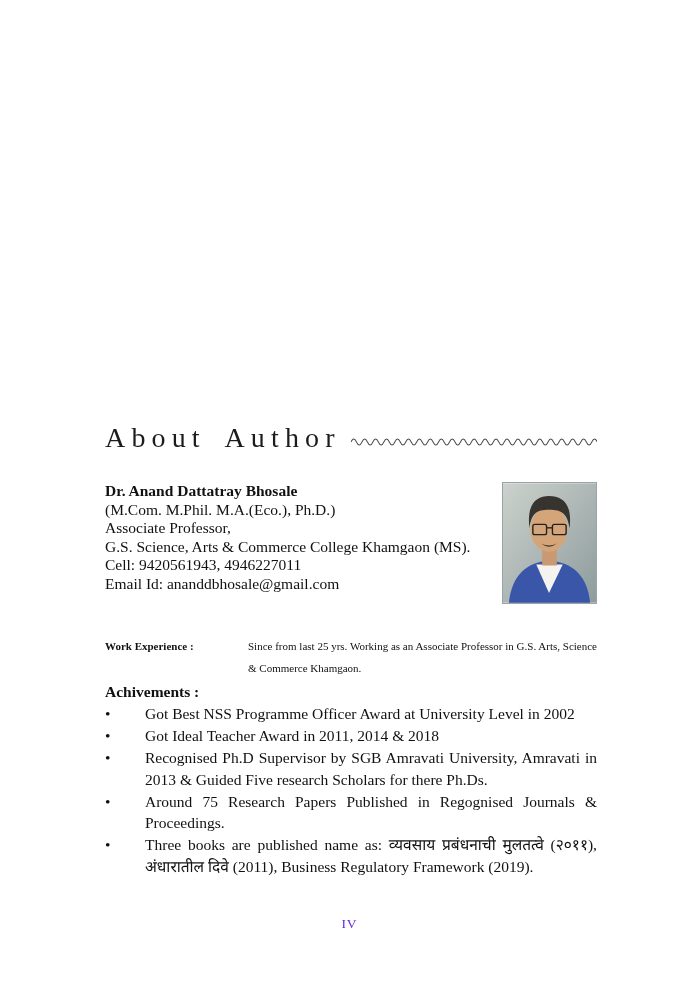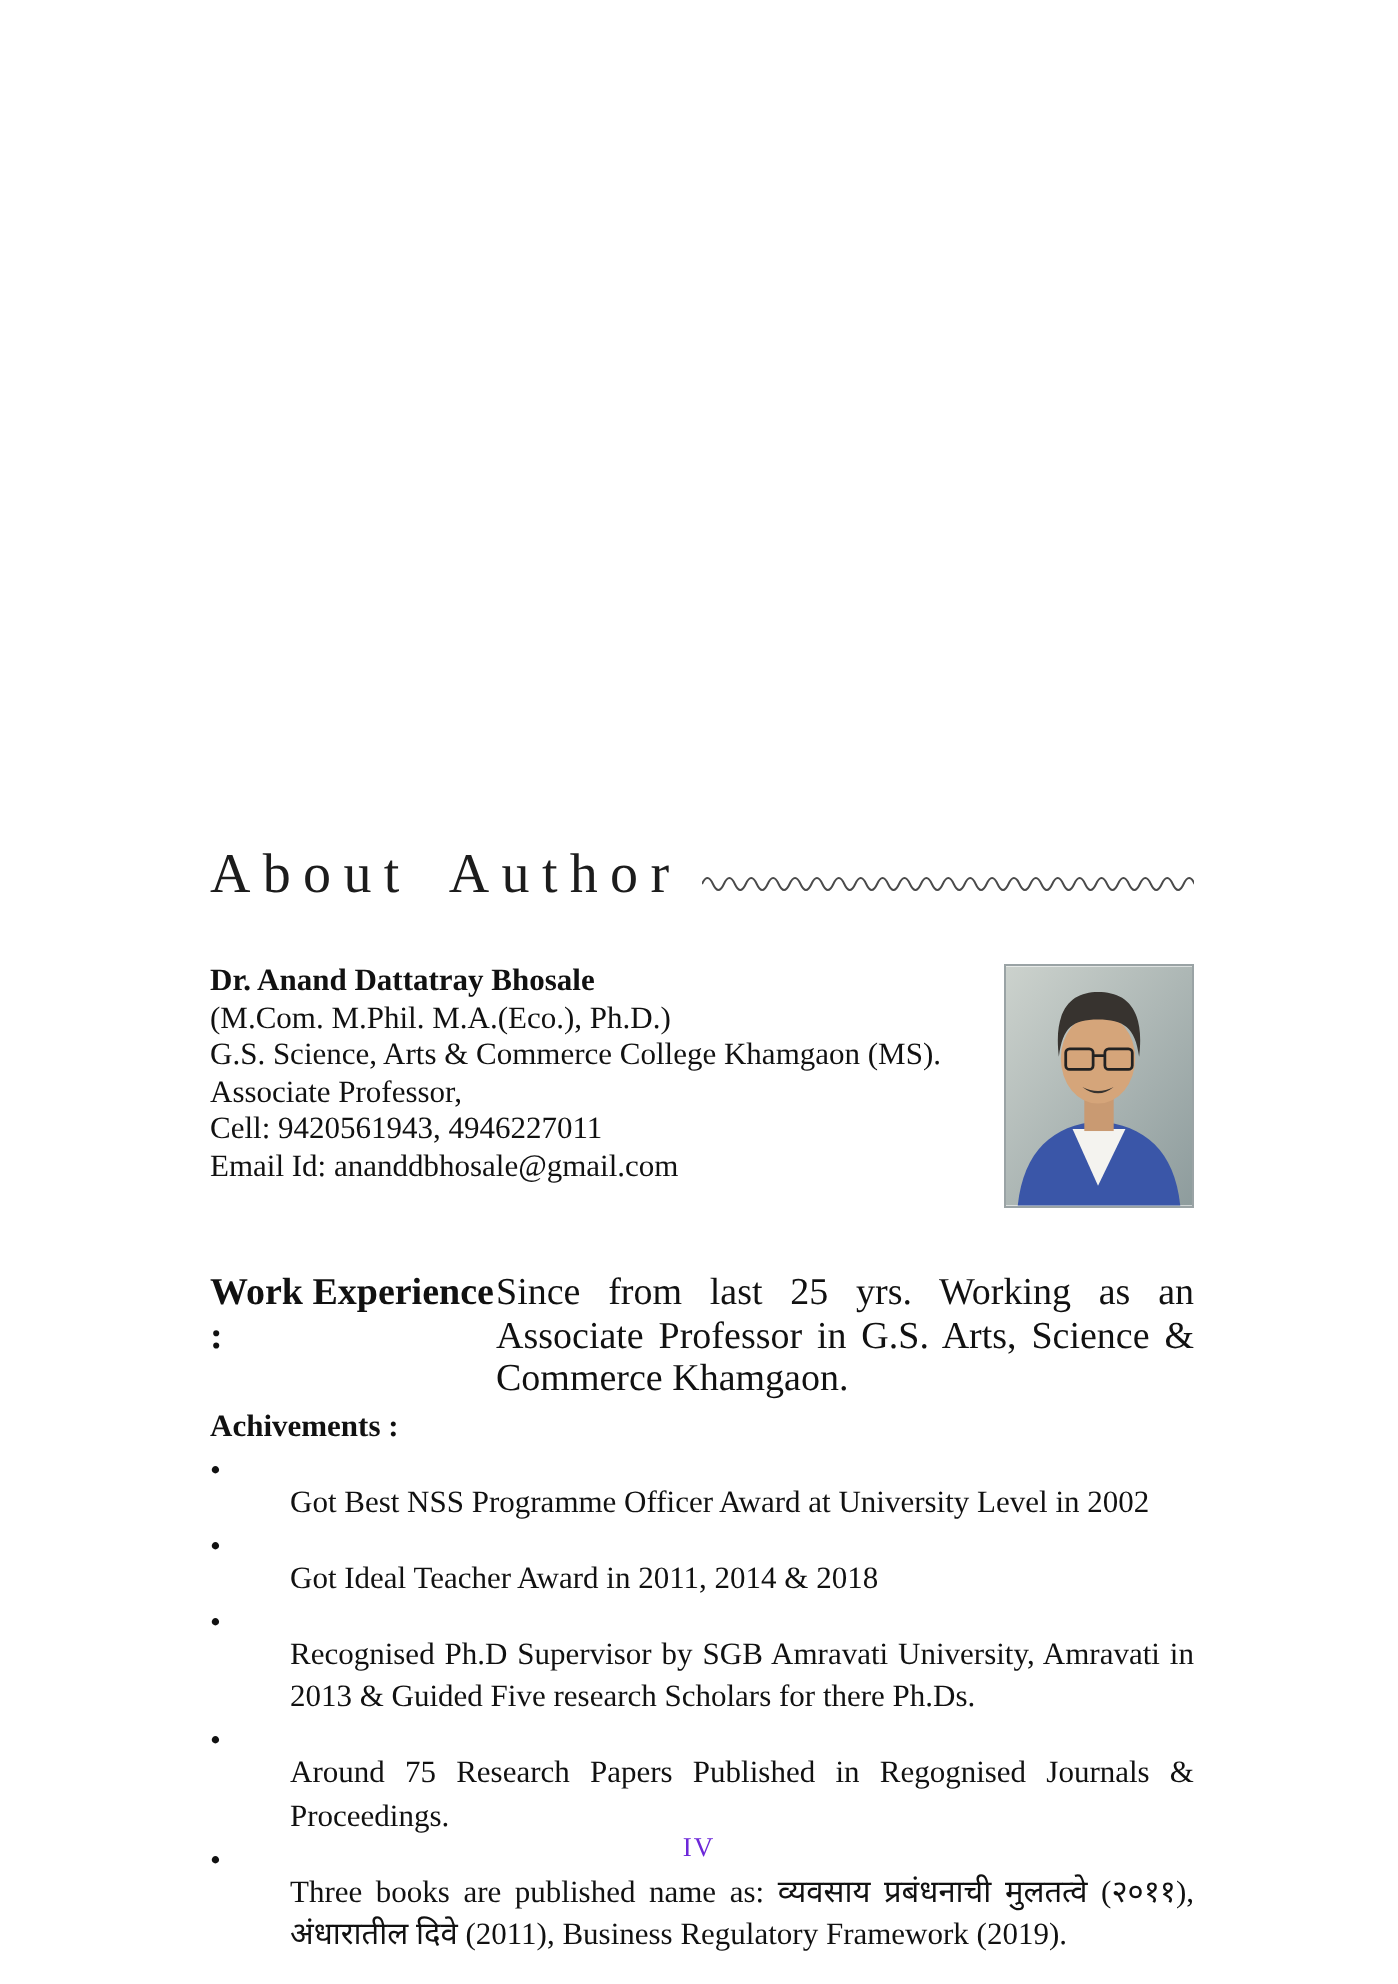--- a/index.html
+++ b/index.html
@@ -62,21 +62,21 @@
     width: 95px;
     height: 122px;
     border: 1px solid #9aa3a5;
     box-sizing: border-box;
     overflow: hidden;
   }
   .photo-frame svg { display: block; }
   .work-exp {
     display: flex;
     margin-top: 22px;
-    font-size: 19px;
+    font-size: 11px;
     line-height: 21.5px;
   }
   .work-exp .label {
     width: 143px;
     flex: 0 0 143px;
     font-weight: 700;
   }
   .work-exp .text {
     flex: 1;
     text-align: justify;
@@ -93,21 +93,20 @@
     line-height: 21.5px;
     margin-top: 0.5px;
   }
   .ach-list .bullet {
     flex: 0 0 40px;
     width: 40px;
   }
   .ach-list .item-text {
     flex: 1;
     text-align: justify;
-    margin-top: 16px;
   }
   .page-number {
     position: absolute;
     left: 0;
     top: 916px;
     width: 100%;
     text-align: center;
     font-size: 13.5px;
     letter-spacing: 1px;
     color: #6d28d9;
@@ -124,22 +123,22 @@
       <div class="heading">About Author</div>
       <svg class="wave" viewBox="0 0 270 14" preserveAspectRatio="none">
         <path id="wave-path" d="M0 7 q3 -6 6 0 t6 0 t6 0 t6 0 t6 0 t6 0 t6 0 t6 0 t6 0 t6 0 t6 0 t6 0 t6 0 t6 0 t6 0 t6 0 t6 0 t6 0 t6 0 t6 0 t6 0 t6 0 t6 0 t6 0 t6 0 t6 0 t6 0 t6 0 t6 0 t6 0 t6 0 t6 0 t6 0 t6 0 t6 0 t6 0 t6 0 t6 0 t6 0 t6 0 t6 0 t6 0 t6 0 t6 0 t6 0" fill="none" stroke="#4a4a4a" stroke-width="1.1"></path>
       </svg>
     </div>
 
     <div class="author-block">
       <div class="author-info">
         <div class="name">Dr. Anand Dattatray Bhosale</div>
         <div>(M.Com. M.Phil. M.A.(Eco.), Ph.D.)</div>
+        <div>Associate Professor,</div>
         <div>G.S. Science, Arts &amp; Commerce College Khamgaon (MS).</div>
-        <div>Associate Professor,</div>
         <div>Cell: 9420561943, 4946227011</div>
         <div>Email Id: ananddbhosale@gmail.com</div>
       </div>
 
       <div class="photo-frame">
         <svg width="93" height="120" viewBox="0 0 95 122">
           <defs>
             <linearGradient id="pbg" x1="0" y1="0" x2="1" y2="1">
               <stop offset="0" stop-color="#ccd2cd"></stop>
               <stop offset="1" stop-color="#8e9c9d"></stop>

